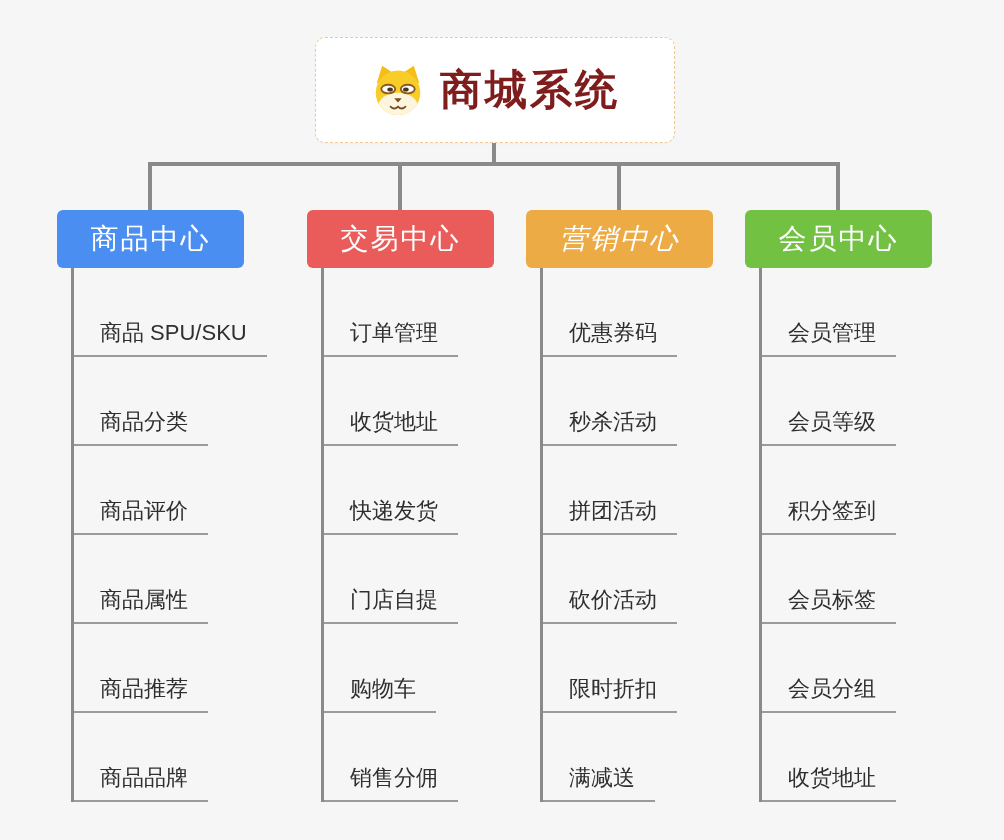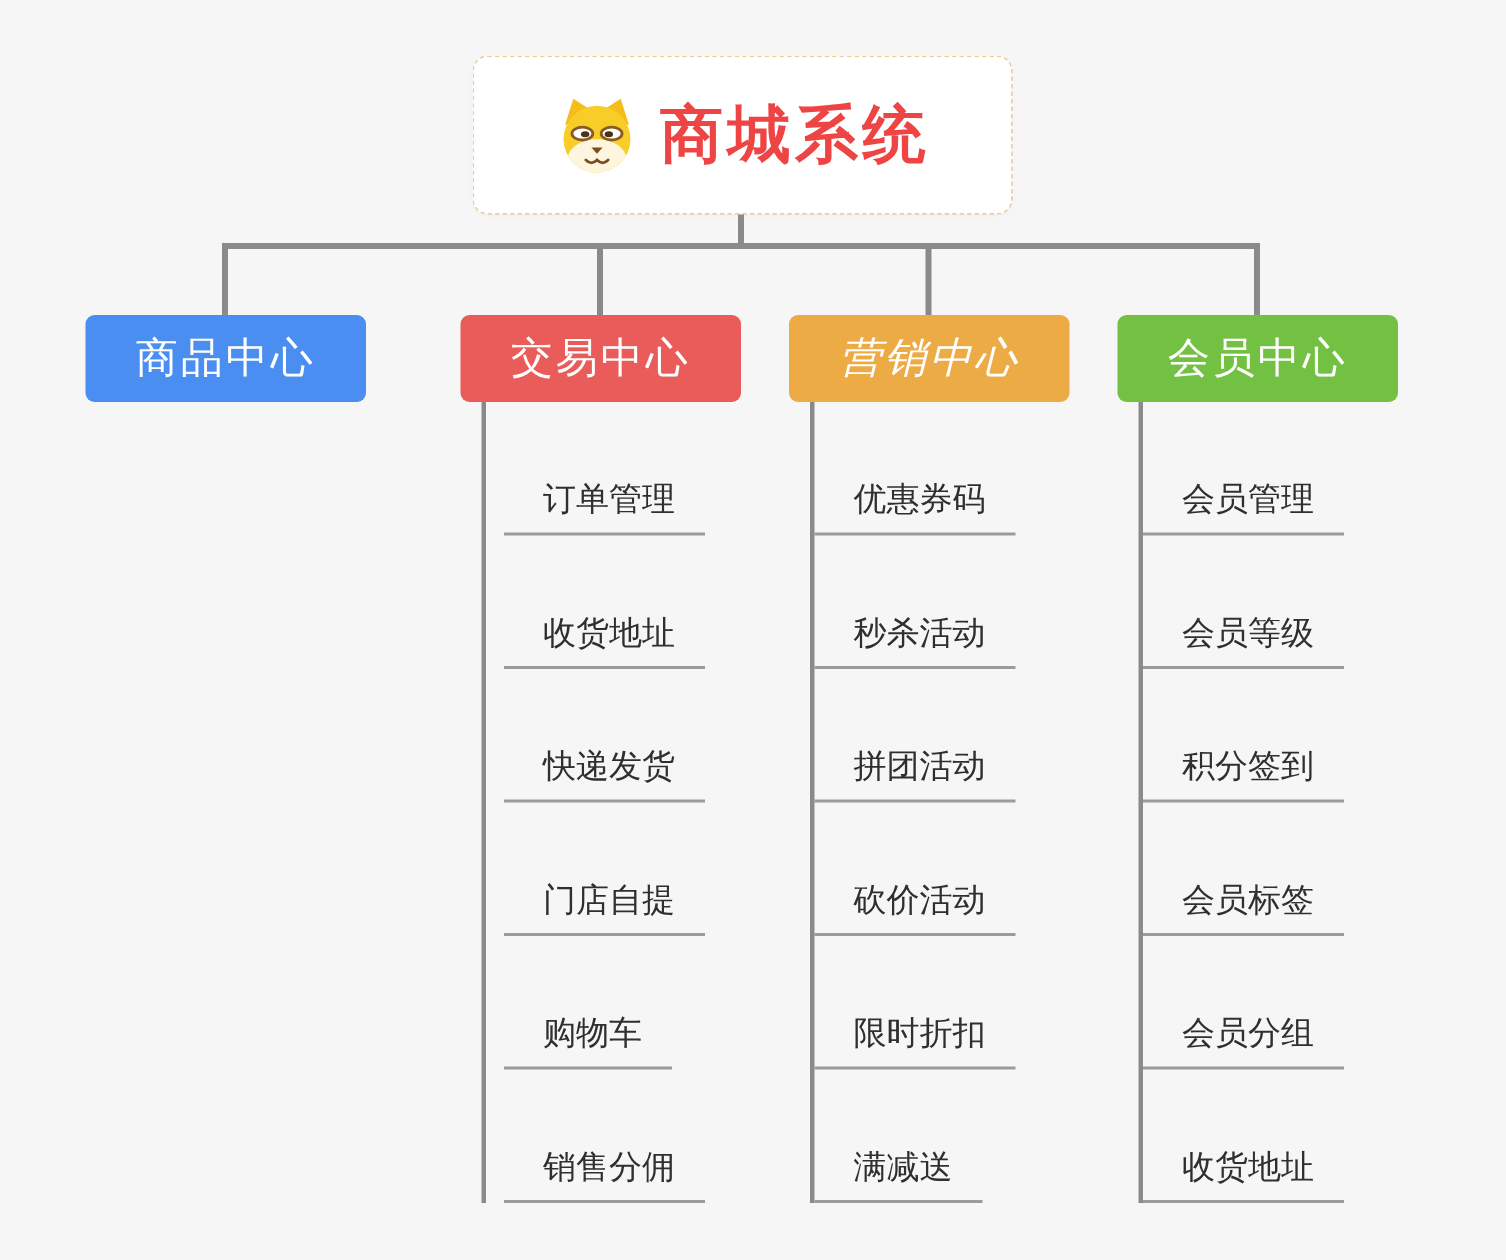--- a/index.html
+++ b/index.html
@@ -12,21 +12,21 @@
 
   
   .root-node {
     position:absolute; left:315px; top:37px; width:360px; height:106px;
     background:#ffffff; border:1px dashed #f2c894; border-radius:10px;
     display:flex; align-items:center; justify-content:center; gap:14px;
     box-shadow:0 1px 2px rgba(0,0,0,0.03);
     cursor:pointer;
   }
   .root-title {
-    font-size:42px; font-weight:600; color:#ef4444; letter-spacing:3px;
+    font-size:42px; font-weight:600; color:#7f1d1d; letter-spacing:3px;
     line-height:1;
   }
   .dog-icon { width:56px; height:52px; display:block; }
 
   
   .conn { position:absolute; background:#8a8a8a; }
   .conn-stem  { left:492px; top:143px; width:4px; height:23px; }
   .conn-h     { left:148px; top:162px; width:692px; height:4px; }
   .conn-v     { top:164px; width:4px; height:46px; }
   .conn-v.c1  { left:148px; }
@@ -45,21 +45,21 @@
   .branch-box.b2 { left:307px; }
   .branch-box.b3 { left:526px; }
   .branch-box.b4 { left:745px; }
 
   
   .branch-items {
     position:absolute; top:268px; height:534px;
     border-left:3px solid #8a8a8a;
   }
   .branch-items.t1 { left:71px; }
-  .branch-items.t2 { left:321px;padding-left:12px; }
+  .branch-items.t2 { left:321px; }
   .branch-items.t3 { left:540px; }
   .branch-items.t4 { left:759px; }
   .leaf-row { height:89px; display:flex; align-items:flex-end; }
   .leaf {
     font-size:22px; color:#2f2f2f; white-space:nowrap;
     padding:0 20px 9px 26px; border-bottom:2px solid #9b9b9b;
     cursor:pointer; line-height:1.2;
   }
 </style>
 </head>
@@ -87,20 +87,40 @@
   </div>
 
   <div class="conn conn-stem"></div>
   <div class="conn conn-h"></div>
   <div class="conn conn-v c1"></div>
   <div class="conn conn-v c2"></div>
   <div class="conn conn-v c3"></div>
   <div class="conn conn-v c4"></div>
 
   <div class="branch-box b1" style="background: rgb(74, 142, 242);">商品中心</div>
+  <div class="branch-items t1">
+    <div class="leaf-row">
+        <div class="leaf">商品 SPU/SKU</div>
+      </div>
+    <div class="leaf-row">
+        <div class="leaf">商品分类</div>
+      </div>
+    <div class="leaf-row">
+        <div class="leaf">商品评价</div>
+      </div>
+    <div class="leaf-row">
+        <div class="leaf">商品属性</div>
+      </div>
+    <div class="leaf-row">
+        <div class="leaf">商品推荐</div>
+      </div>
+    <div class="leaf-row">
+        <div class="leaf">商品品牌</div>
+      </div>
+  </div>
 
   <div class="branch-box b2" style="background: rgb(233, 92, 90);">交易中心</div>
   <div class="branch-items t2">
     <div class="leaf-row">
         <div class="leaf">订单管理</div>
       </div>
     <div class="leaf-row">
         <div class="leaf">收货地址</div>
       </div>
     <div class="leaf-row">

